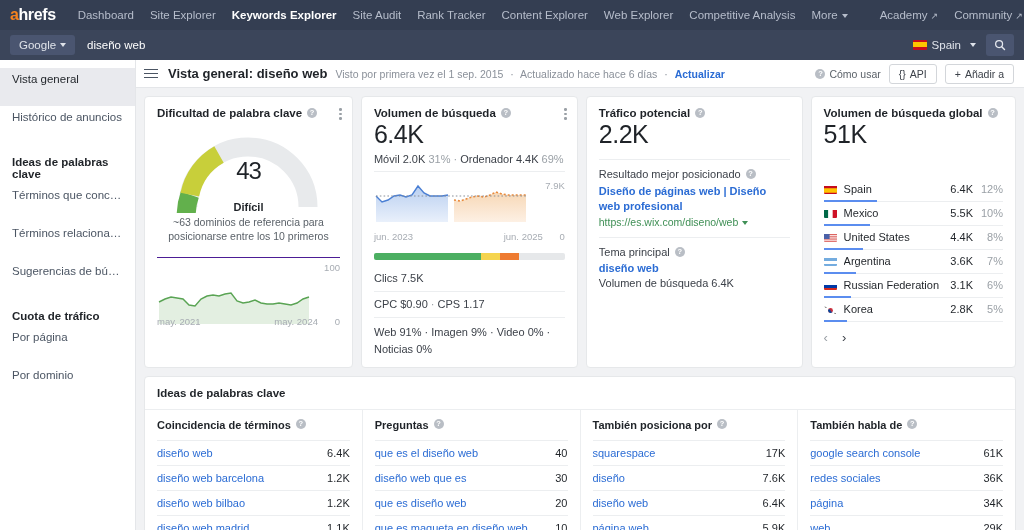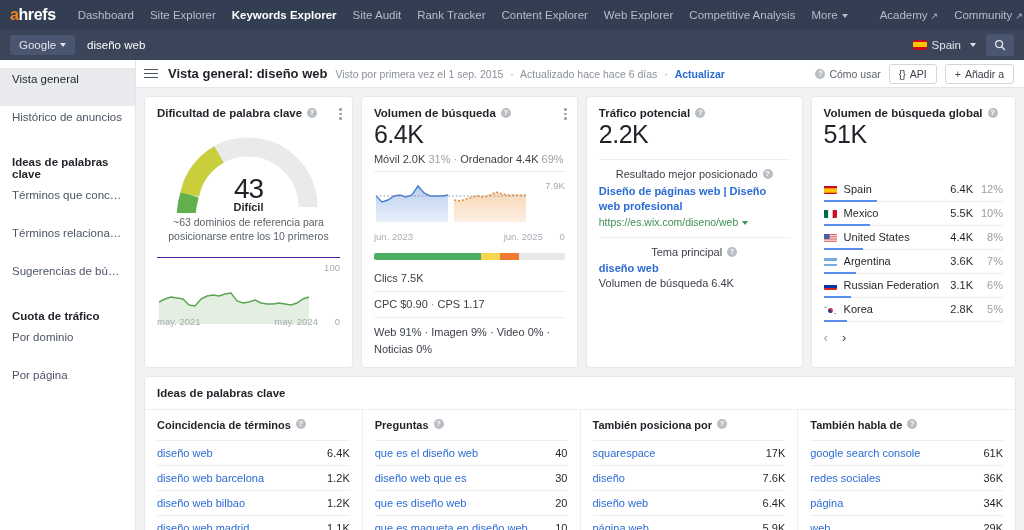--- a/index.html
+++ b/index.html
@@ -79,36 +79,36 @@
   .kebab i { width:2.5px; height:2.5px; border-radius:50%; background:#9aa0a6; display:block; }
   .bignum { font-size:25px; font-weight:normal; color:#1f2328; letter-spacing:-0.5px; line-height:1.25; }
 
   .c1 { width: 212px; }
   .c2 { width: 220px; }
   .c3 { width: 220px; }
   .c4 { width: 220px; flex:1; }
 
   
   .gauge-wrap { position:relative; width:100%; height:78px; margin-top:8px; display:flex; justify-content:center; }
-  .gauge-val { position:absolute; left:0; right:0; top:30px; text-align:center; font-size:28px; color:#1f2328; letter-spacing:-1px;margin-top:16px; }
+  .gauge-val { position:absolute; left:0; right:0; top:30px; text-align:center; font-size:24px; color:#1f2328; letter-spacing:-1px; }
   .kd-label { text-align:center; font-size:11px; font-weight:bold; color:#1f2328; margin-top:-4px; }
   .kd-desc { text-align:center; font-size:10.5px; color:#5b6269; line-height:1.35; margin-top:2px; padding: 0 2px; }
   .kd-chart { margin-top:14px; border-top:1px solid #4c1d95; padding-top:0; position:relative; height:72px; }
   .axis-l { position:absolute; font-size:9.5px; color:#a7acb3; }
 
   
   .sub { font-size:11px; color:#3c4149; margin-top:3px; }
   .sub .pct { color:#9aa0a6; }
   .vol-chart { position:relative; height:72px; margin-top:6px; border-top:1px solid #eceef0; }
   .serp-bar { display:flex; height:7px; border-radius:2px; overflow:hidden; margin-top:10px; }
   .row-line { border-top:1px solid #eceef0; margin-top:7px; padding-top:6px; font-size:11px; color:#3c4149; }
 
   
   .tp-sec { border-top:1px solid #eceef0; margin-top:9px; padding-top:8px; }
-  .tp-lab { font-size:11px; color:#3c4149; display:flex; align-items:center; gap:5px;justify-content:center; }
+  .tp-lab { font-size:11px; color:#3c4149; display:flex; align-items:center; gap:5px; }
   .tp-link { font-size:11px; font-weight:bold; color:#2b6cd4; margin-top:4px; line-height:1.35; cursor:pointer; }
   .tp-url { font-size:10.5px; color:#3f8f55; margin-top:2px; cursor:pointer; }
   .tp-kw { font-size:11px; font-weight:bold; color:#2b6cd4; margin-top:4px; cursor:pointer; }
   .tp-vol { font-size:11px; color:#3c4149; margin-top:3px; }
 
   
   .gl-list { margin-top:28px; }
   .gl-row { display:flex; align-items:center; padding: 5px 0 6px; border-bottom:1px solid #eceef0; position:relative; font-size:11px; }
   .gl-name { flex:1; color:#1f2328; margin-left:7px; white-space:nowrap; overflow:hidden; text-overflow:ellipsis; }
   .gl-v { color:#1f2328; width:34px; text-align:right; }
@@ -175,22 +175,22 @@
 <div class="app">
 
   <div class="sidebar">
     <div class="side-item sel">Vista general</div>
     <div class="side-item">Histórico de anuncios</div>
     <div class="side-head">Ideas de palabras clave</div>
     <div class="side-item">Términos que concuerdan</div>
     <div class="side-item">Términos relacionados</div>
     <div class="side-item">Sugerencias de búsqueda</div>
     <div class="side-head">Cuota de tráfico</div>
+    <div class="side-item">Por página</div>
     <div class="side-item">Por dominio</div>
-    <div class="side-item">Por página</div>
   </div>
 
   <div class="main">
 
     <div class="page-head">
       <div class="burger">
           <i></i>
           <i></i>
           <i></i>
         </div>

